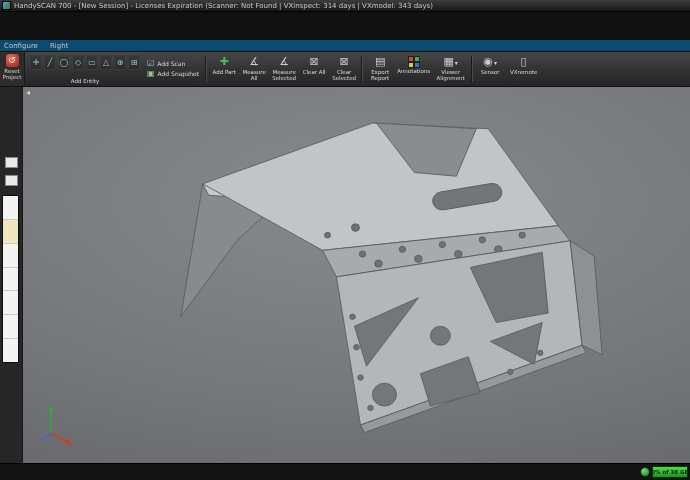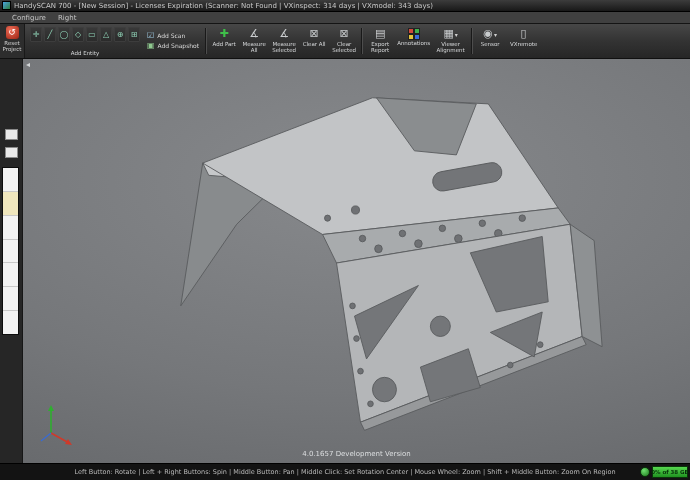--- a/index.html
+++ b/index.html
@@ -7,22 +7,22 @@
        font-family:"DejaVu Sans","Liberation Sans",sans-serif;
        -webkit-font-smoothing:none;}
   .app{position:relative;width:690px;height:480px;display:flex;flex-direction:column;}
 
   
   .titlebar{height:11px;background:linear-gradient(#3c3c3c,#181818);display:flex;align-items:center;
             color:#c9c9c9;font-size:7px;white-space:nowrap;overflow:hidden;border-bottom:1px solid #000;}
   .app-icon{width:7px;height:7px;margin:0 3px 0 2px;background:linear-gradient(135deg,#4aa3e0,#2f7f3f);border:1px solid #000;}
 
   
-  .menubar{height:11px;background:#404040;display:flex;align-items:center;gap:12px;padding-left:12px;
-           color:#c4c4c4;font-size:7px;border-bottom:1px solid #141414;}
+  .menubar{height:11px;background:#0c4a6e;display:flex;align-items:center;gap:12px;padding-left:4px;
+           color:#c4c4c4;font-size:7px;border-bottom:1px solid #141414;margin-top:28px;}
   .menu-item{cursor:default;}
 
   
   .toolbar-row{height:34px;display:flex;background:linear-gradient(#474747,#333 50%,#262626);border-bottom:1px solid #101010;}
   .reset-cell{width:24px;background:#2d2d2d;border-right:1px solid #191919;display:flex;flex-direction:column;
               align-items:center;padding-top:2px;}
   .reset-icon{width:13px;height:13px;background:radial-gradient(circle at 35% 30%,#ef6e58,#9c2212);border-radius:3px;
               color:#fff;font-size:9px;line-height:13px;text-align:center;}
   .reset-label{color:#d2d2d2;font-size:5.5px;line-height:6px;text-align:center;margin-top:1px;}
 
@@ -259,27 +259,25 @@
       </svg>
 
       <svg class="triad" width="44" height="48" viewBox="0 0 44 48">
         <line x1="12" y1="32" x2="12" y2="8" stroke="#2fae2f" stroke-width="1.6"></line>
         <polygon points="12,4 9,10 15,10" fill="#2fae2f"></polygon>
         <line x1="12" y1="32" x2="30" y2="42" stroke="#cf3a2a" stroke-width="1.6"></line>
         <polygon points="33,44 26,43 29,38" fill="#cf3a2a"></polygon>
         <line x1="12" y1="32" x2="2" y2="40" stroke="#3a6bd0" stroke-width="1.4"></line>
       </svg>
 
-      <div class="version">4.0.1657 Development Version</div>
     </div>
   </div>
 
 
   <div class="help-bar">
-    <span class="hints">Left Button: Rotate  |  Left + Right Buttons: Spin  |  Middle Button: Pan  |  Middle Click: Set Rotation Center  |  Mouse Wheel: Zoom  |  Shift + Middle Button: Zoom On Region</span>
     <span class="mem">
       <span class="mem-dot"></span>
       <span class="mem-bar">
         <span class="mem-text">0% of 38 GB</span>
       </span>
     </span>
   </div>
 
 </div>
 

